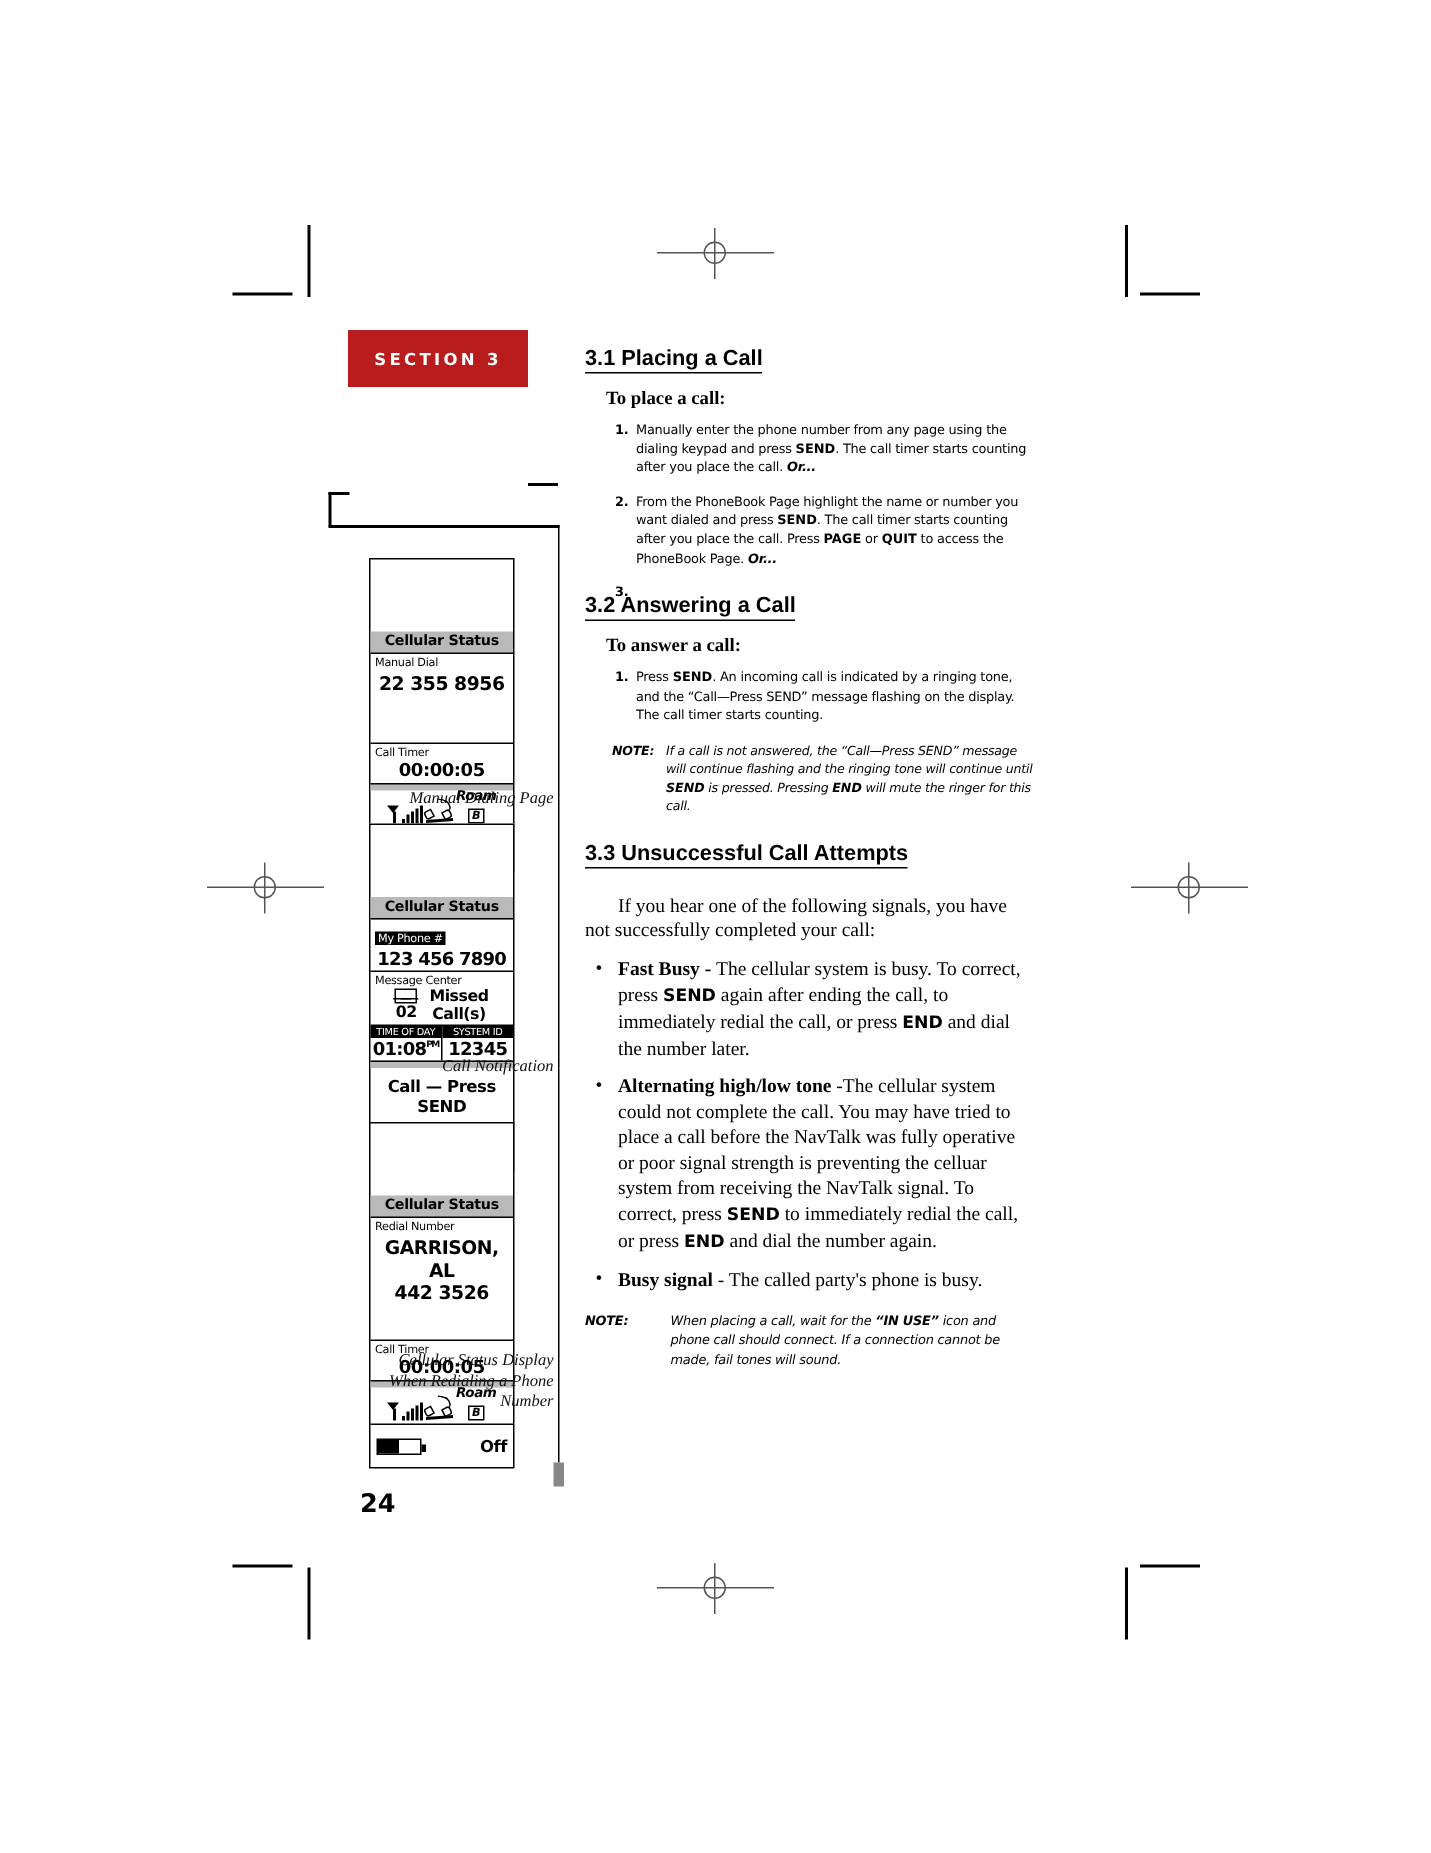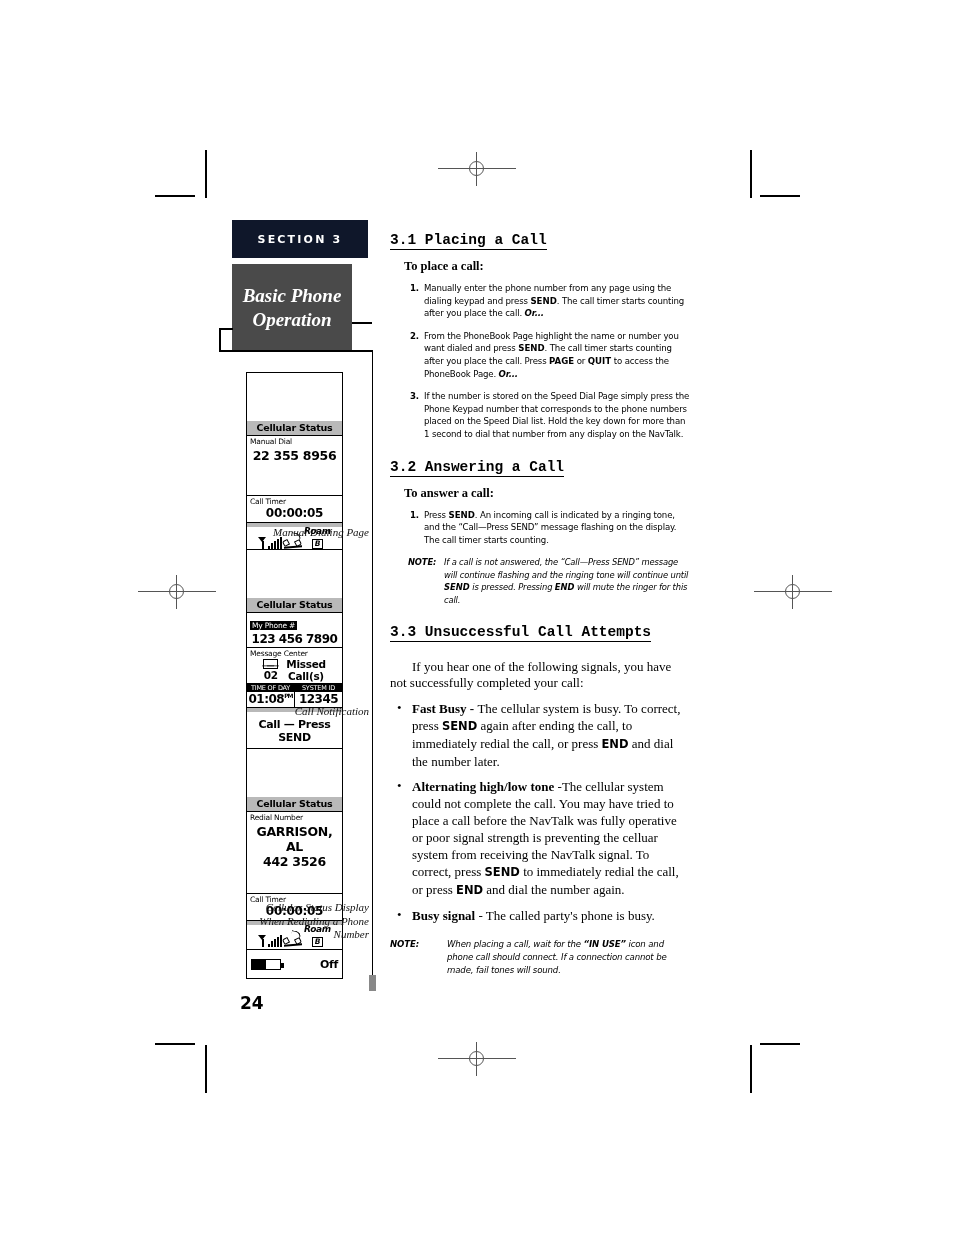--- a/index.html
+++ b/index.html
@@ -35,22 +35,22 @@
     width: 1px; height: 34px; background: #555;
   }
   .reg .hlong {
     position: absolute; top: 16px; height: 1px; background: #555;
   }
 
   
   .section-tag {
     position: absolute;
     left: 232px; top: 220px;
-    width: 136px; height: 38px;
-    background: #0f172a;
+    width: 120px; height: 38px;
+    background: #b91c1c;
     color: #ffffff;
     font-family: "DejaVu Sans", sans-serif;
     font-weight: bold;
     font-size: 11px;
     letter-spacing: 2.2px;
     display: flex;
     align-items: center;
     justify-content: center;
   }
   .section-title-box {
@@ -366,21 +366,21 @@
     font-family: "Liberation Serif", serif;
     font-style: italic;
     font-size: 11px;
     line-height: 13.5px;
     color: #111;
   }
 
   
   .main { position: absolute; left: 390px; top: 230px; width: 300px; }
   h2.sec {
-    font-family: Liberation Mono, monospace;
+    font-family: Liberation Sans, sans-serif;
     font-weight: bold;
     font-size: 14.5px;
     margin: 0 0 9px 0;
     padding-bottom: 1px;
     border-bottom: 1.3px solid #000;
     display: inline-block;
     letter-spacing: 0px;
   }
   .sec-wrap { margin-top: 16px; }
   .sec-wrap:first-child { margin-top: 0; }
@@ -512,24 +512,20 @@
     <div class="circ"></div>
   </div>
   <div class="reg" style="left:776px;top:575px;">
     <div class="hlong" style="left:-22px;width:78px;"></div>
     <div class="vline"></div>
     <div class="circ"></div>
   </div>
 
   <div class="section-tag">SECTION 3</div>
 
-  <div class="section-title-box">
-    <span>Basic Phone</span>
-    <span>Operation</span>
-  </div>
 
   <div class="rule-title-right"></div>
   <div class="rule-left-h"></div>
   <div class="rule-left-v"></div>
   <div class="rule-bottom-h"></div>
   <div class="rule-right-v"></div>
   <div class="tick-mark"></div>
 
   <div class="lcd" style="left:246px;top:372px;">
     <div class="lcd-title">Cellular Status</div>
@@ -654,21 +650,21 @@
     <div>When Redialing a Phone</div>
     <div>Number</div>
   </div>
 
   <div class="pagenum">24</div>
 
   <div class="main" id="main-col">
       <div class="sec-wrap"><h2 class="sec">3.1  Placing a Call</h2><h3 class="sub">To place a call:</h3><ol class="steps">
           <li><span class="num">1.</span><span>Manually enter the phone number from any page using the dialing keypad and press </span><b class="key">SEND</b><span>. The call timer starts counting after you place the call. </span><i class="or">Or...</i></li>
           <li><span class="num">2.</span><span>From the PhoneBook Page highlight the name or number you want dialed and press </span><b class="key">SEND</b><span>. The call timer starts counting after you place the call. Press </span><b class="key">PAGE</b><span>  or </span><b class="key">QUIT</b><span> to access the PhoneBook Page. </span><i class="or">Or...</i></li>
-          <li><span class="num">3.</span><span>If the number is stored on the Speed Dial Page simply press the Phone Keypad number that corresponds to the phone numbers placed on the Speed Dial list. Hold the key down for more than 1 second to dial that number from any display on the NavTalk.</span></li>
+          <li><span class="num">3.</span></li>
         </ol></div>
       <div class="sec-wrap"><h2 class="sec">3.2  Answering a Call</h2><h3 class="sub">To answer a call:</h3><ol class="steps">
           <li><span class="num">1.</span><span>Press </span><b class="key">SEND</b><span>. An incoming call is indicated by a ringing tone, and the “Call—Press SEND” message flashing on the display. The call timer starts counting.</span></li>
         </ol><div class="note"><span class="nlabel">NOTE:</span><span>If a call is not answered, the “Call—Press SEND” message will continue flashing and the ringing tone will continue until </span><b class="key">SEND</b><span> is pressed. Pressing </span><b class="key">END</b><span> will mute the ringer for this call.</span></div></div>
       <div class="sec-wrap"><h2 class="sec">3.3   Unsuccessful Call Attempts</h2><p class="para indent">If you hear one of the following signals, you have not successfully completed your call:</p><ul class="bullets">
           <li><span class="dot">•</span><b class="term">Fast Busy - </b><span>The cellular system is busy. To correct, press </span><b class="keys">SEND</b><span> again after ending the call, to immediately redial the call, or press </span><b class="keys">END</b><span> and dial the number later.</span></li>
           <li><span class="dot">•</span><b class="term">Alternating high/low tone </b><span>-The cellular system could not complete the call. You may have tried to place a call before the NavTalk was fully operative or poor signal strength is preventing the celluar system from receiving the NavTalk signal. To correct, press </span><b class="keys">SEND</b><span> to immediately redial the call, or press </span><b class="keys">END</b><span> and dial the number again.</span></li>
           <li><span class="dot">•</span><b class="term">Busy signal </b><span>- The called party's phone is busy.</span></li>
         </ul><div class="note2"><span class="nlabel">NOTE:</span><span>When placing a call, wait for the </span><b>“IN USE”</b><span>  icon</span><span> and phone call should connect.  If a connection cannot be made, fail tones will sound.</span></div></div>
     </div>

